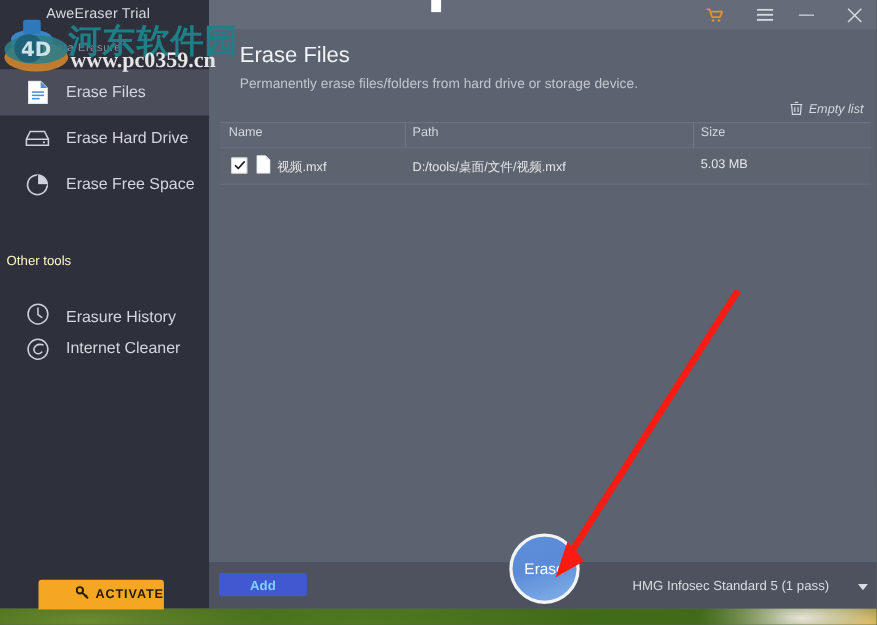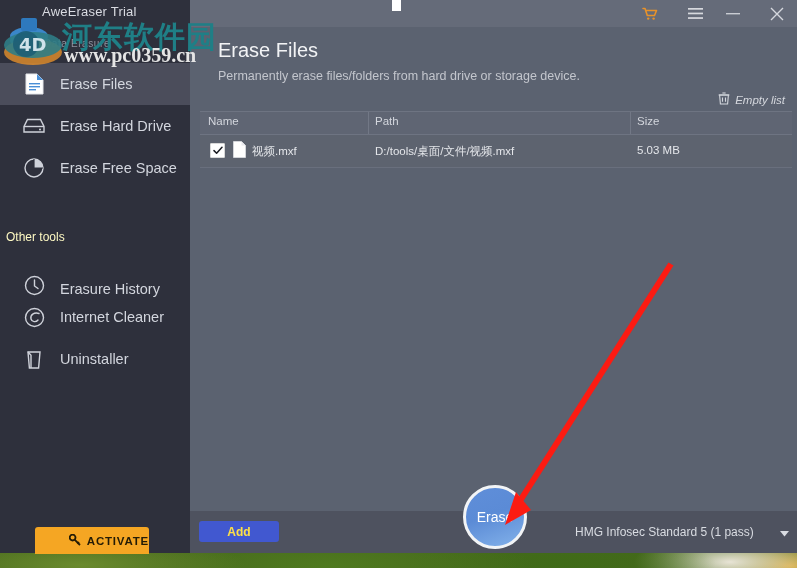--- a/index.html
+++ b/index.html
@@ -155,21 +155,21 @@
 
   
   #bottombar{
     position:absolute;left:0;bottom:0;width:607px;height:42px;
     background:#4e525f;
   }
   #add-btn{
     position:absolute;left:9px;top:10px;width:80px;height:21px;
     background:#4158d0;border-radius:3px;
     display:flex;align-items:center;justify-content:center;
-    color:#fde047;font-size:12px;font-weight:bold;cursor:pointer;
+    color:#7dd3fc;font-size:12px;font-weight:bold;cursor:pointer;
   }
   #erase-btn{
     position:absolute;left:273px;top:-26px;width:64px;height:64px;
     border-radius:50%;
     background:linear-gradient(160deg,#5f8ed9 0%,#5b8bd6 45%,#83b2ea 100%);
     border:3px solid #f2f4f6;
     display:flex;align-items:center;justify-content:center;
     color:#ffffff;font-size:14px;cursor:pointer;
     box-sizing:border-box;
   }
@@ -305,29 +305,20 @@
     <div class="nav-item" id="nav4">
       <span class="ico">
         <svg width="21" height="21" viewBox="0 0 21 21" fill="none" stroke="#cfd2da" stroke-width="1.4">
           <circle cx="10.5" cy="10.5" r="9"></circle>
           <path d="M15 6.5 C10 5 6 8 7 12 C7.8 15 12 15.6 14 13" stroke-linecap="round"></path>
         </svg>
       </span>
       <span>Internet Cleaner</span>
     </div>
 
-    <div class="nav-item" id="nav5">
-      <span class="ico">
-        <svg width="18" height="21" viewBox="0 0 18 21" fill="none" stroke="#cfd2da" stroke-width="1.4">
-          <path d="M3 3 H15 L13.6 19 H4.4 Z"></path>
-          <path d="M3 3 L6 6.2 V19"></path>
-        </svg>
-      </span>
-      <span>Uninstaller</span>
-    </div>
 
     <div id="activate-btn">
       <span>
         <svg width="12" height="12" viewBox="0 0 12 12">
           <circle cx="3.6" cy="3.6" r="2.9" fill="none" stroke="#241c06" stroke-width="1.8"></circle>
           <path d="M5.6 5.6 L11 11" stroke="#241c06" stroke-width="1.8"></path>
           <path d="M8.4 9.6 L10 8" stroke="#241c06" stroke-width="1.6"></path>
         </svg>
       </span>
       <span>ACTIVATE</span>

